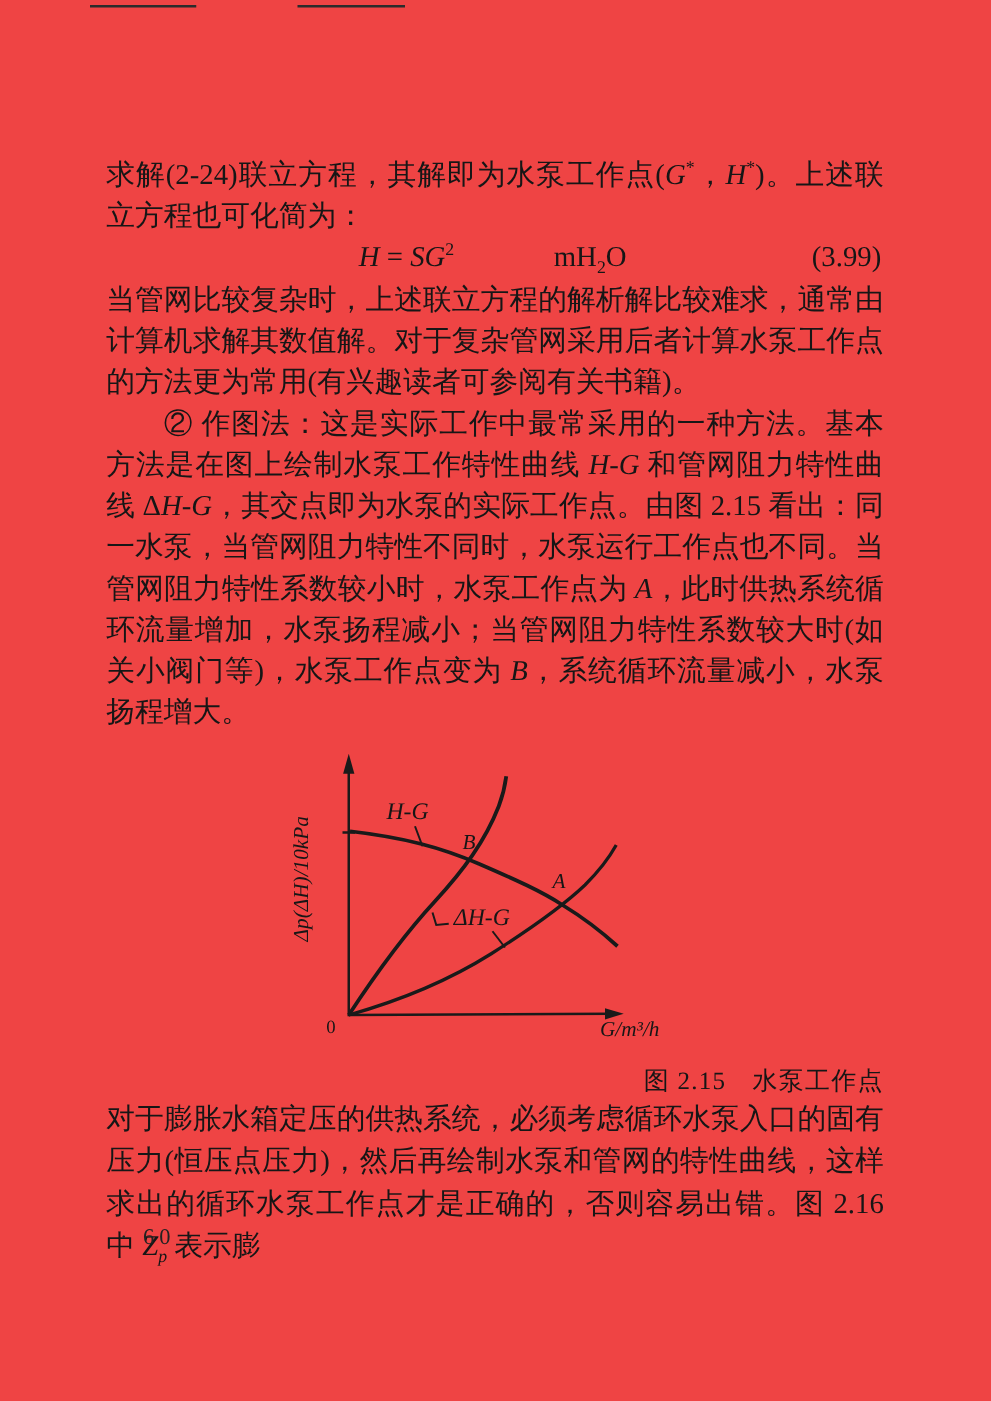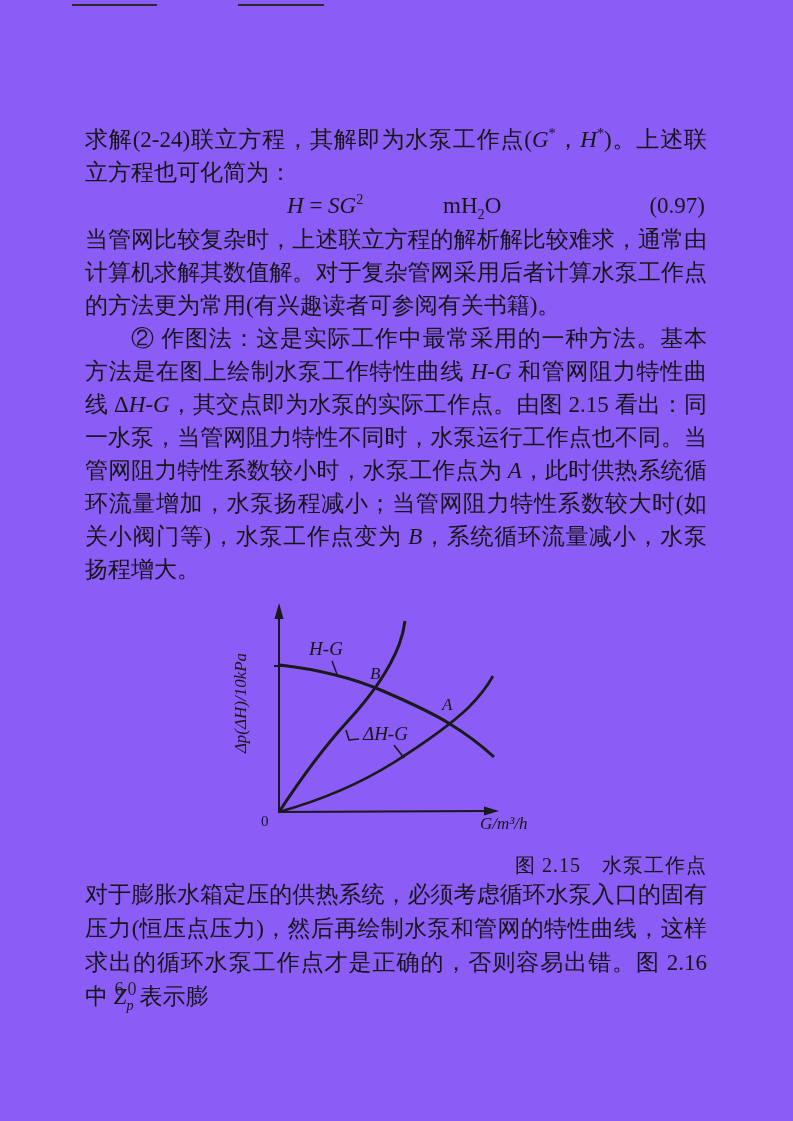--- a/index.html
+++ b/index.html
@@ -1,17 +1,17 @@
 <!DOCTYPE html>
 <html><head>
 <meta charset="utf-8">
 <style>
   html,body{margin:0;padding:0;background:#e9e9e9;}
   .page{
-    position:relative;width:793px;height:1121px;background:#8b5cf6;
+    position:relative;width:793px;height:1121px;background:#ef4444;
     font-family:"Liberation Serif","DejaVu Serif",serif;color:#161616;
     overflow:hidden;
   }
   .rule{position:absolute;top:4px;height:2px;background:#2b2b2b;}
   .rule-left{left:72px;width:85px;}
   .rule-right{left:238px;width:86px;}
   .content{
     position:absolute;left:85px;top:123px;width:622px;
     font-size:23px;line-height:33px;text-align:justify;
   }
@@ -42,21 +42,21 @@
   <div class="rule rule-left"></div>
   <div class="rule rule-right"></div>
 
   <div class="content">
 
     <p><span>求解(2-24)联立方程，其解即为水泵工作点(</span><span class="i">G</span><span class="sup">*</span><span>，</span><span class="i">H</span><span class="sup">*</span><span>)。上述联立方程也可化简为：</span></p>
 
     <div class="eq">
       <span class="eq-lhs"><span class="i">H</span><span> = </span><span class="i">SG</span><span class="sup">2</span></span>
       <span class="eq-unit"><span>mH</span><span class="sub">2</span><span>O</span></span>
-      <span class="eq-num">(0.97)</span>
+      <span class="eq-num">(3.99)</span>
     </div>
 
     <p>当管网比较复杂时，上述联立方程的解析解比较难求，通常由计算机求解其数值解。对于复杂管网采用后者计算水泵工作点的方法更为常用(有兴趣读者可参阅有关书籍)。</p>
 
     <p class="indent"><span>② 作图法：这是实际工作中最常采用的一种方法。基本方法是在图上绘制水泵工作特性曲线 </span><span class="i">H-G</span><span> 和管网阻力特性曲线 Δ</span><span class="i">H</span><span>-</span><span class="i">G</span><span>，其交点即为水泵的实际工作点。由图 2.15 看出：同一水泵，当管网阻力特性不同时，水泵运行工作点也不同。当管网阻力特性系数较小时，水泵工作点为 </span><span class="i">A</span><span>，此时供热系统循环流量增加，水泵扬程减小；当管网阻力特性系数较大时(如关小阀门等)，水泵工作点变为 </span><span class="i">B</span><span>，系统循环流量减小，水泵扬程增大。</span></p>
 
 
     <div class="figure-block">
       <svg class="figure-svg" width="420" height="252" viewBox="0 0 420 252">
 

